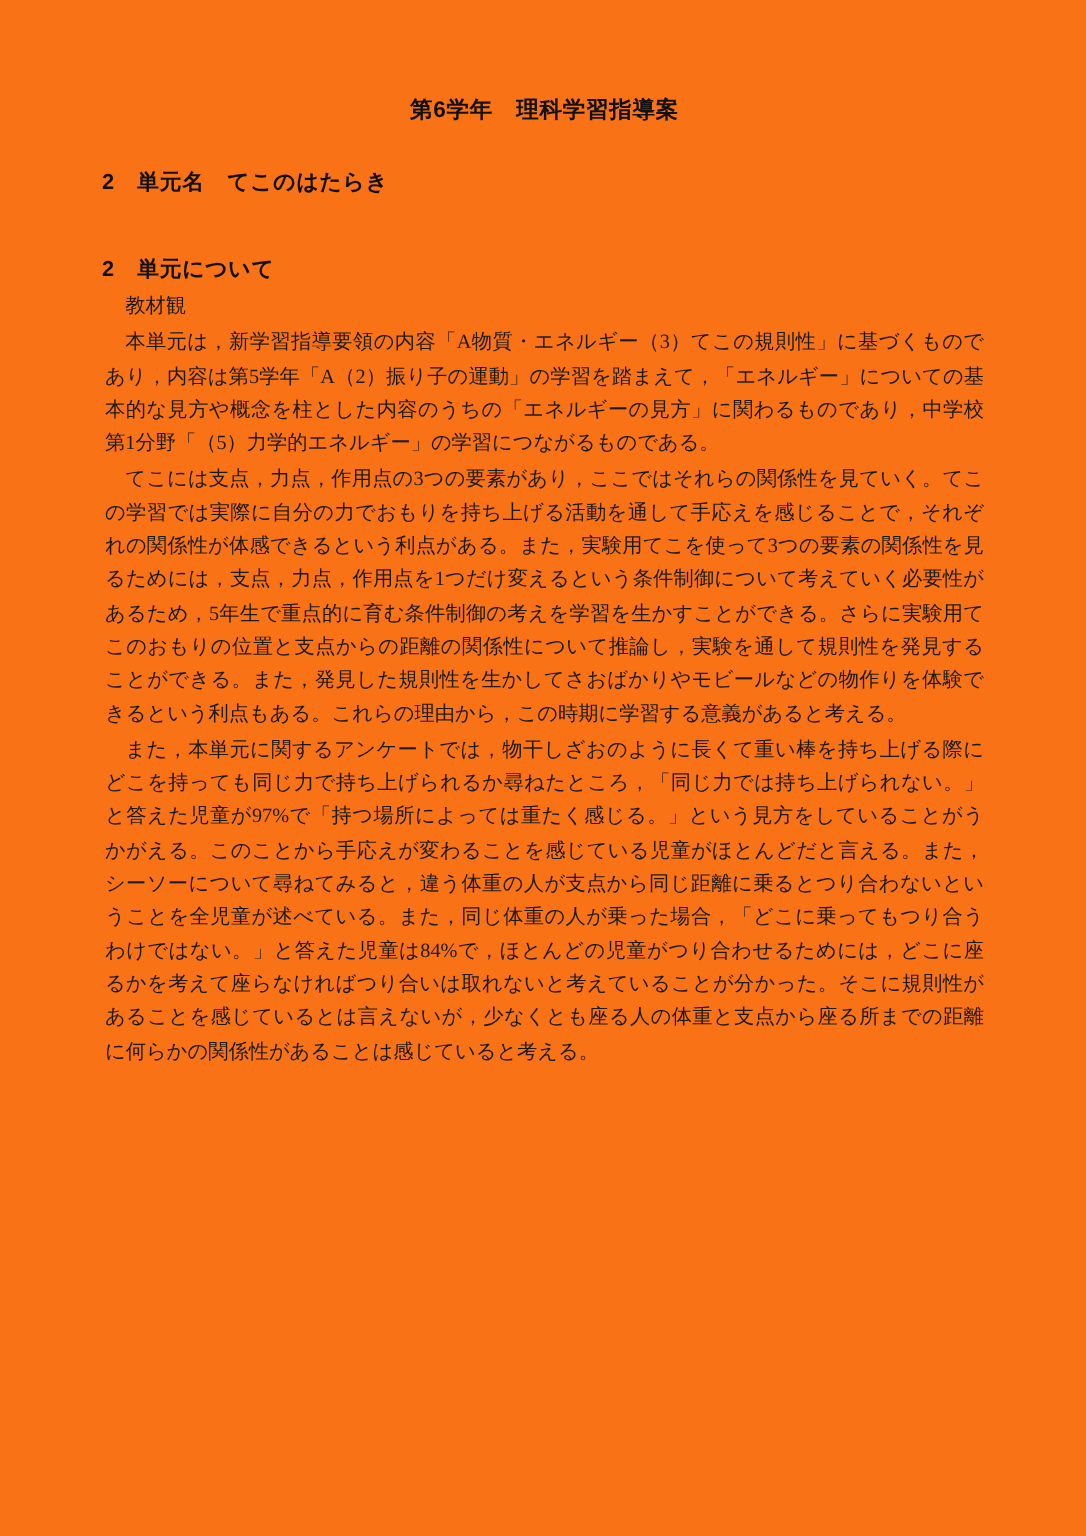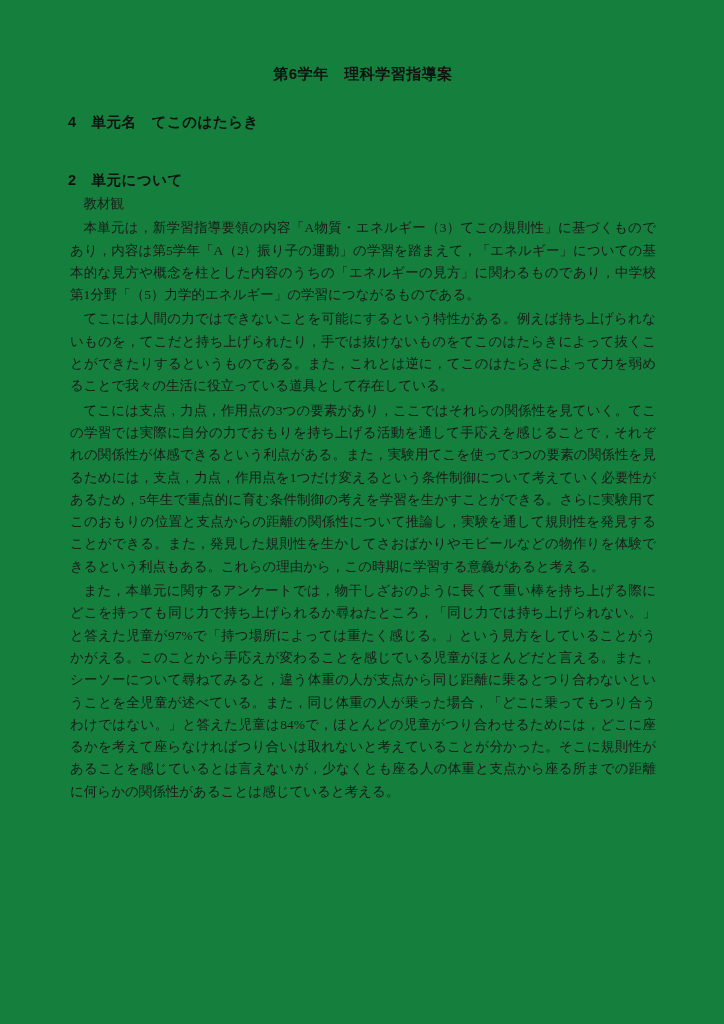--- a/index.html
+++ b/index.html
@@ -5,21 +5,21 @@
   html, body {
     margin: 0;
     padding: 0;
     background: #ffffff;
   }
   .page {
     position: relative;
     width: 724px;
     height: 1024px;
     box-sizing: border-box;
-    background: #15803d;
+    background: #f97316;
     color: #1a1a1a;
     padding: 63px 66px 0 68px;
     overflow: hidden;
   }
   .doc-title {
     font-family: "Liberation Sans", "DejaVu Sans", sans-serif;
     font-weight: bold;
     font-size: 15px;
     line-height: 22px;
     text-align: center;
@@ -53,32 +53,31 @@
     text-indent: 1em;
   }
 </style>
 </head>
 <body>
 
 <div class="page">
 
   <div class="doc-title">第6学年　理科学習指導案</div>
 
-  <div class="heading heading-1">4　単元名　てこのはたらき</div>
+  <div class="heading heading-1">2　単元名　てこのはたらき</div>
 
   <div class="heading heading-2">2　単元について</div>
 
   <div class="body-text">
 
     <p class="sub-label">教材観</p>
 
     <p>本単元は，新学習指導要領の内容「A物質・エネルギー（3）てこの規則性」に基づくものであり，内容は第5学年「A（2）振り子の運動」の学習を踏まえて，「エネルギー」についての基本的な見方や概念を柱とした内容のうちの「エネルギーの見方」に関わるものであり，中学校第1分野「（5）力学的エネルギー」の学習につながるものである。</p>
 
 
-    <p>てこには人間の力ではできないことを可能にするという特性がある。例えば持ち上げられないものを，てこだと持ち上げられたり，手では抜けないものをてこのはたらきによって抜くことができたりするというものである。また，これとは逆に，てこのはたらきによって力を弱めることで我々の生活に役立っている道具として存在している。</p>
 
     <p>てこには支点，力点，作用点の3つの要素があり，ここではそれらの関係性を見ていく。てこの学習では実際に自分の力でおもりを持ち上げる活動を通して手応えを感じることで，それぞれの関係性が体感できるという利点がある。また，実験用てこを使って3つの要素の関係性を見るためには，支点，力点，作用点を1つだけ変えるという条件制御について考えていく必要性があるため，5年生で重点的に育む条件制御の考えを学習を生かすことができる。さらに実験用てこのおもりの位置と支点からの距離の関係性について推論し，実験を通して規則性を発見することができる。また，発見した規則性を生かしてさおばかりやモビールなどの物作りを体験できるという利点もある。これらの理由から，この時期に学習する意義があると考える。</p>
 
 
 
     <p>また，本単元に関するアンケートでは，物干しざおのように長くて重い棒を持ち上げる際にどこを持っても同じ力で持ち上げられるか尋ねたところ，「同じ力では持ち上げられない。」と答えた児童が97%で「持つ場所によっては重たく感じる。」という見方をしていることがうかがえる。このことから手応えが変わることを感じている児童がほとんどだと言える。また，シーソーについて尋ねてみると，違う体重の人が支点から同じ距離に乗るとつり合わないということを全児童が述べている。また，同じ体重の人が乗った場合，「どこに乗ってもつり合うわけではない。」と答えた児童は84%で，ほとんどの児童がつり合わせるためには，どこに座るかを考えて座らなければつり合いは取れないと考えていることが分かった。そこに規則性があることを感じているとは言えないが，少なくとも座る人の体重と支点から座る所までの距離に何らかの関係性があることは感じていると考える。</p>
 
   </div>
 
 </div>

